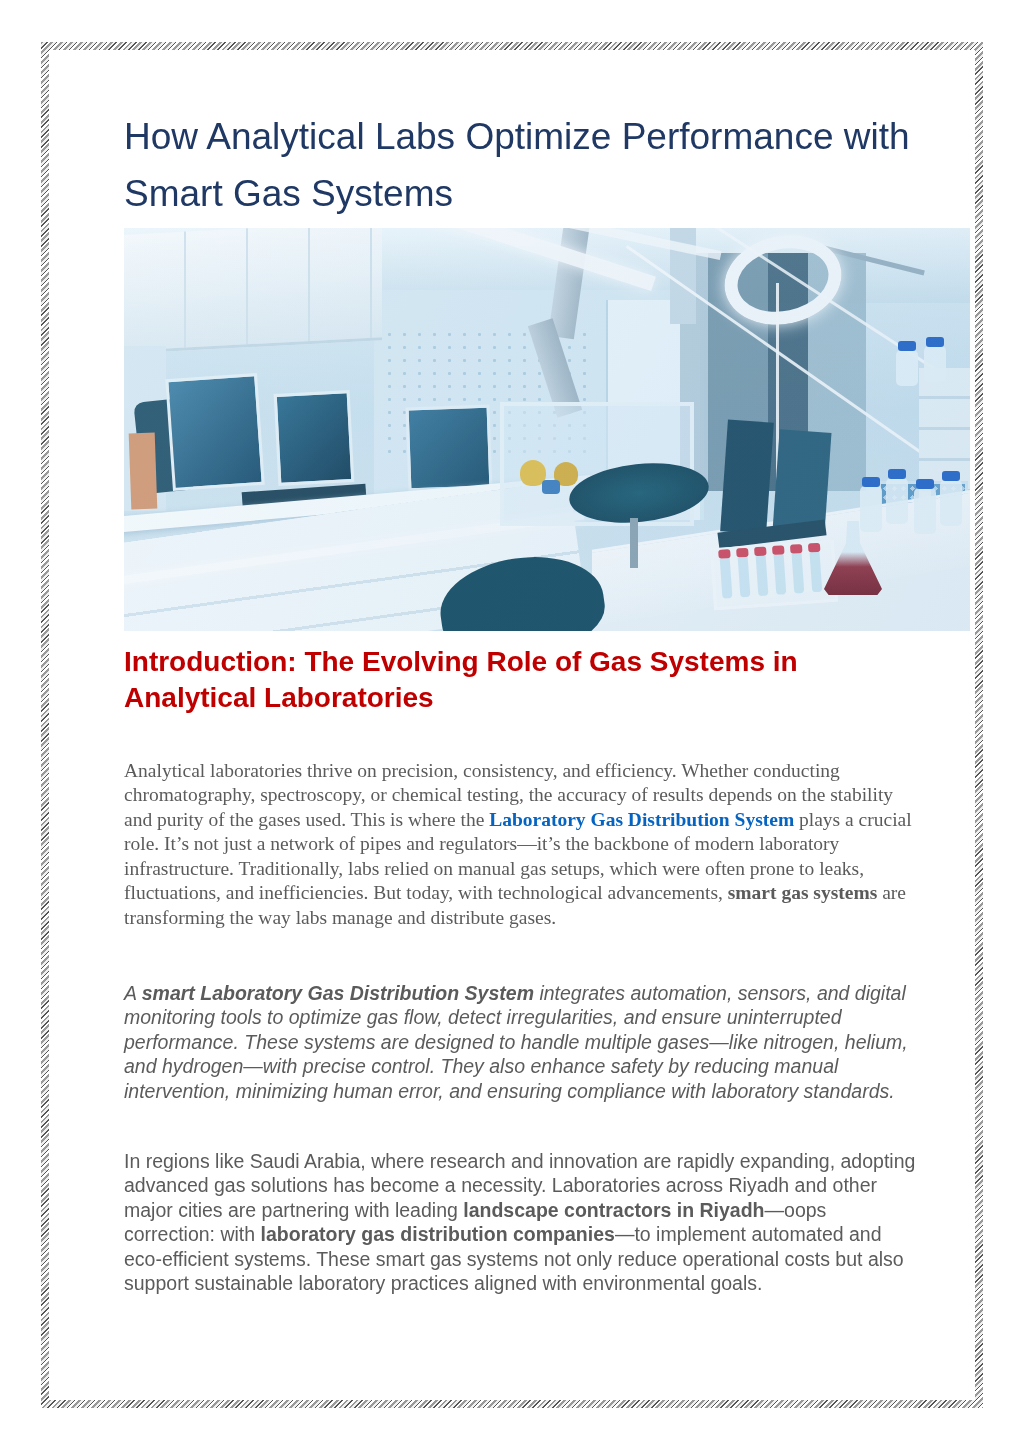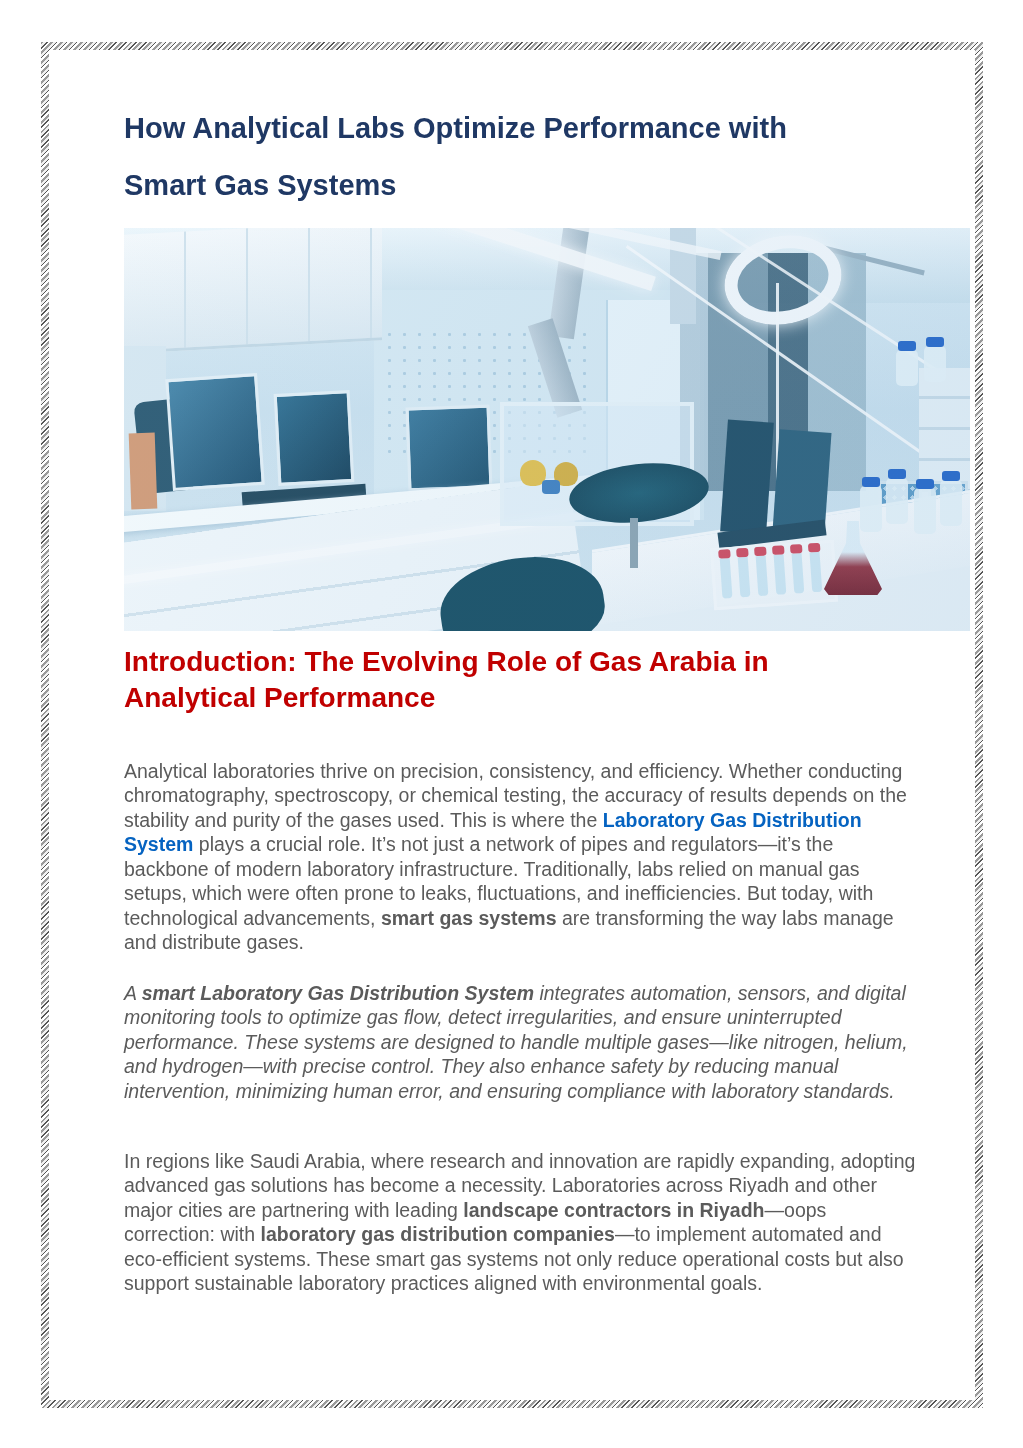--- a/index.html
+++ b/index.html
@@ -3,27 +3,27 @@
 <meta charset="utf-8">
 <style>
   html,body{margin:0;padding:0;background:#ffffff;}
   .screen{position:relative;width:1023px;height:1448px;background:#ffffff;overflow:hidden;
           font-family:"Liberation Sans", sans-serif;}
   
   .page-border{position:absolute;left:41px;top:42px;width:942px;height:1366px;
     background:repeating-linear-gradient(135deg,#9a9a9a 0 2px,#f0f0f0 2px 4px,#555555 4px 5px,#ffffff 5px 7px);}
   .page-inner{position:absolute;inset:8px;background:#ffffff;}
 
-  .doc-title{position:absolute;left:124px;top:100px;width:820px;
-    color:var(--title,#1F3864);font-size:29px;font-weight:bold;line-height:57px;}
+  .doc-title{position:absolute;left:124px;top:108px;width:820px;
+    color:var(--title,#1F3864);font-size:37px;font-weight:normal;line-height:57px;}
   .section-heading{position:absolute;left:124px;top:644px;width:820px;
     color:var(--heading,#C00000);font-size:28px;font-weight:bold;line-height:36px;}
   .para{position:absolute;left:124px;width:795px;color:var(--body,#5B5B5B);
     font-size:19.5px;line-height:24.5px;}
-  .para-1{top:739px;} .para-2{top:961px;font-style:italic;} .para-3{top:1129px;}
+  .para-1{top:739px;font-family:Liberation Serif, serif;} .para-2{top:961px;font-style:italic;} .para-3{top:1129px;}
   .run-normal{font-weight:normal;}
   .run-bold{font-weight:bold;}
   .run-link{font-weight:bold;color:var(--link,#0563C1);cursor:pointer;}
 
   
   .photo{position:absolute;left:124px;top:228px;width:846px;height:403px;overflow:hidden;
     background:linear-gradient(180deg,#e3f1f8 0%,#cfe4f0 45%,#d8e9f2 100%);}
   .photo *{position:absolute;}
   .ph-ceiling{left:0;top:0;width:846px;height:75px;background:linear-gradient(180deg,#f4fbfe,#d2e6f0);}
   .ph-beam1{left:110px;top:-18px;width:430px;height:15px;background:#ffffff;opacity:.95;
@@ -162,20 +162,20 @@
     <div class="bottle bot-1"></div>
     <div class="bottle bot-2"></div>
     <div class="bottle bot-3"></div>
     <div class="bottle bot-4"></div>
     <div class="bottle bot-5"></div>
     <div class="bottle bot-6"></div>
     <div class="ph-tint"></div>
   </div>
 
   <div class="section-heading">
-    <div>Introduction: The Evolving Role of Gas Arabia in</div>
-    <div>Analytical Performance</div>
+    <div>Introduction: The Evolving Role of Gas Systems in</div>
+    <div>Analytical Laboratories</div>
   </div>
 
   <p class="para para-1"><span class="run-normal">Analytical laboratories thrive on precision, consistency, and efficiency. Whether conducting chromatography, spectroscopy, or chemical testing, the accuracy of results depends on the stability and purity of the gases used. This is where the </span><span class="run-link">Laboratory Gas Distribution System</span><span class="run-normal"> plays a crucial role. It’s not just a network of pipes and regulators—it’s the backbone of modern laboratory infrastructure. Traditionally, labs relied on manual gas setups, which were often prone to leaks, fluctuations, and inefficiencies. But today, with technological advancements, </span><span class="run-bold">smart gas systems</span><span class="run-normal"> are transforming the way labs manage and distribute gases.</span></p>
   <p class="para para-2"><span class="run-normal">A </span><span class="run-bold">smart Laboratory Gas Distribution System</span><span class="run-normal"> integrates automation, sensors, and digital monitoring tools to optimize gas flow, detect irregularities, and ensure uninterrupted performance. These systems are designed to handle multiple gases—like nitrogen, helium, and hydrogen—with precise control. They also enhance safety by reducing manual intervention, minimizing human error, and ensuring compliance with laboratory standards.</span></p>
   <p class="para para-3"><span class="run-normal">In regions like Saudi Arabia, where research and innovation are rapidly expanding, adopting advanced gas solutions has become a necessity. Laboratories across Riyadh and other major cities are partnering with leading </span><span class="run-bold">landscape contractors in Riyadh</span><span class="run-normal">—oops correction: with </span><span class="run-bold">laboratory gas distribution companies</span><span class="run-normal">—to implement automated and eco-efficient systems. These smart gas systems not only reduce operational costs but also support sustainable laboratory practices aligned with environmental goals.</span></p>
 </div>
 
 </body></html>

